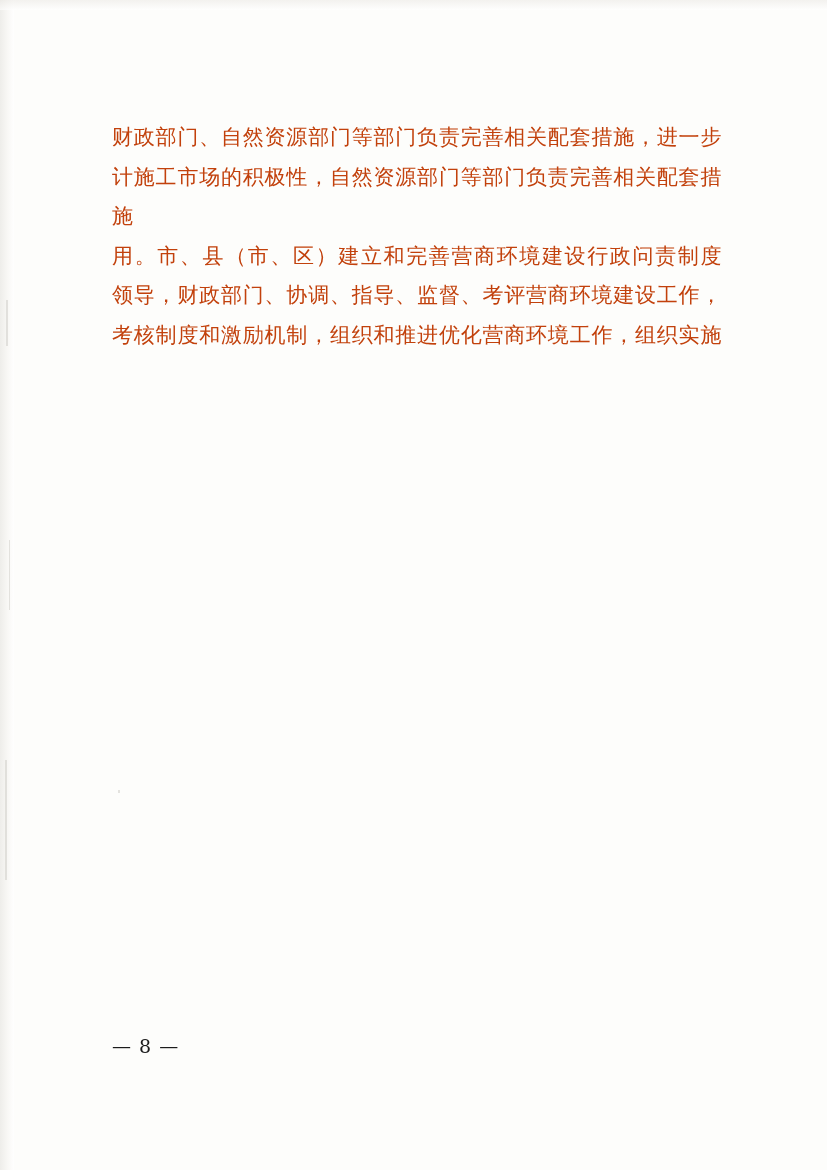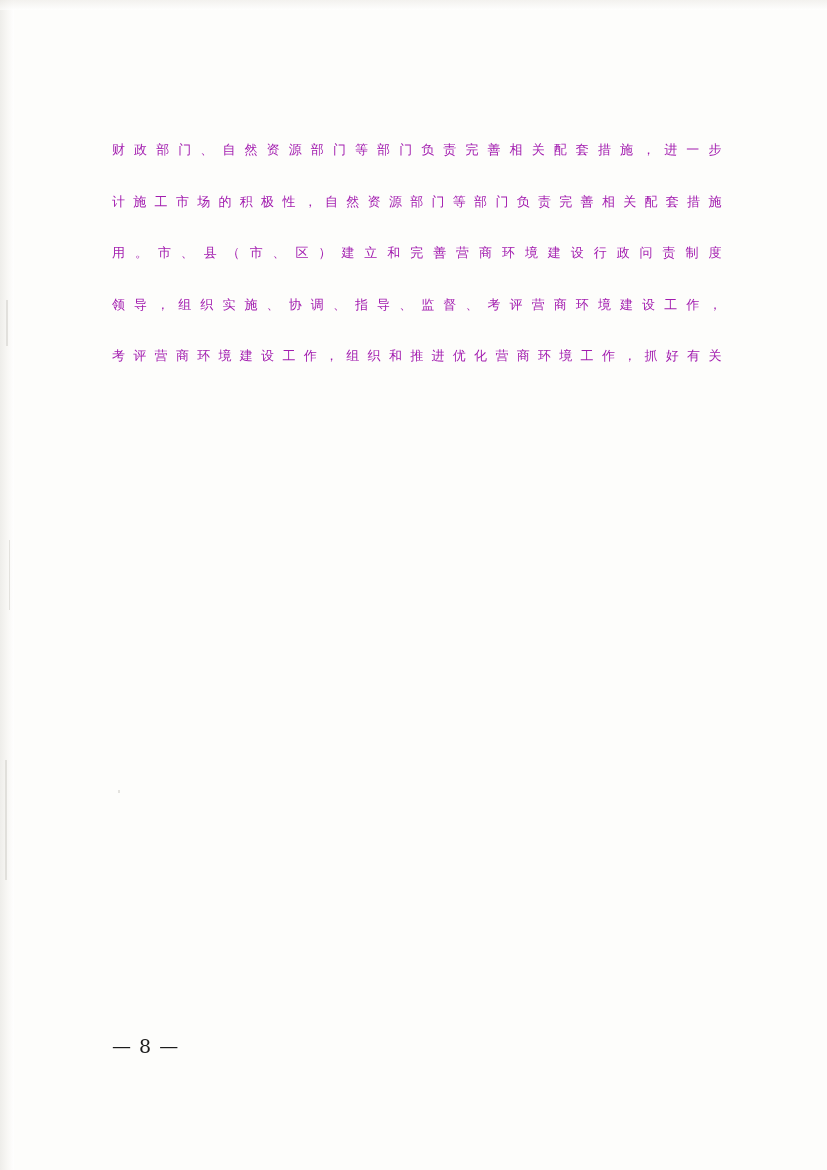--- a/index.html
+++ b/index.html
@@ -39,27 +39,26 @@
     background: #cfcdc8;
     opacity: 0.55;
   }
   .body-block {
     position: absolute;
     left: 112px;
     top: 118px;
     width: 610px;
   }
   .body-line {
-    font-size: 13px;
+    font-size: 21px;
     line-height: 39.5px;
-    color: #a21caf;
+    color: #c2410c;
     letter-spacing: 0.6px;
     white-space: nowrap;
     text-align: justify;
-    margin-top: 12px;
   }
   .body-line.justified {
     text-align-last: justify;
     white-space: normal;
     word-break: break-all;
   }
   .page-number {
     position: absolute;
     left: 112px;
     top: 1035px;
@@ -78,19 +77,19 @@
 
   <div class="scan-speck" style="left:6px; top:300px; width:2px; height:46px;"></div>
   <div class="scan-speck" style="left:9px; top:540px; width:1px; height:70px;"></div>
   <div class="scan-speck" style="left:5px; top:760px; width:2px; height:120px;"></div>
   <div class="scan-speck" style="left:118px; top:790px; width:2px; height:3px;"></div>
 
   <div class="body-block">
     <div class="body-line justified">财政部门、自然资源部门等部门负责完善相关配套措施，进一步</div>
     <div class="body-line justified">计施工市场的积极性，自然资源部门等部门负责完善相关配套措施</div>
     <div class="body-line justified">用。市、县（市、区）建立和完善营商环境建设行政问责制度</div>
-    <div class="body-line justified">领导，组织实施、协调、指导、监督、考评营商环境建设工作，</div>
-    <div class="body-line justified">考评营商环境建设工作，组织和推进优化营商环境工作，抓好有关</div>
+    <div class="body-line justified">领导，财政部门、协调、指导、监督、考评营商环境建设工作，</div>
+    <div class="body-line justified">考核制度和激励机制，组织和推进优化营商环境工作，组织实施</div>
   </div>
 
   <div class="page-number">— 8 —</div>
 
 </div>
 
 </body></html>

